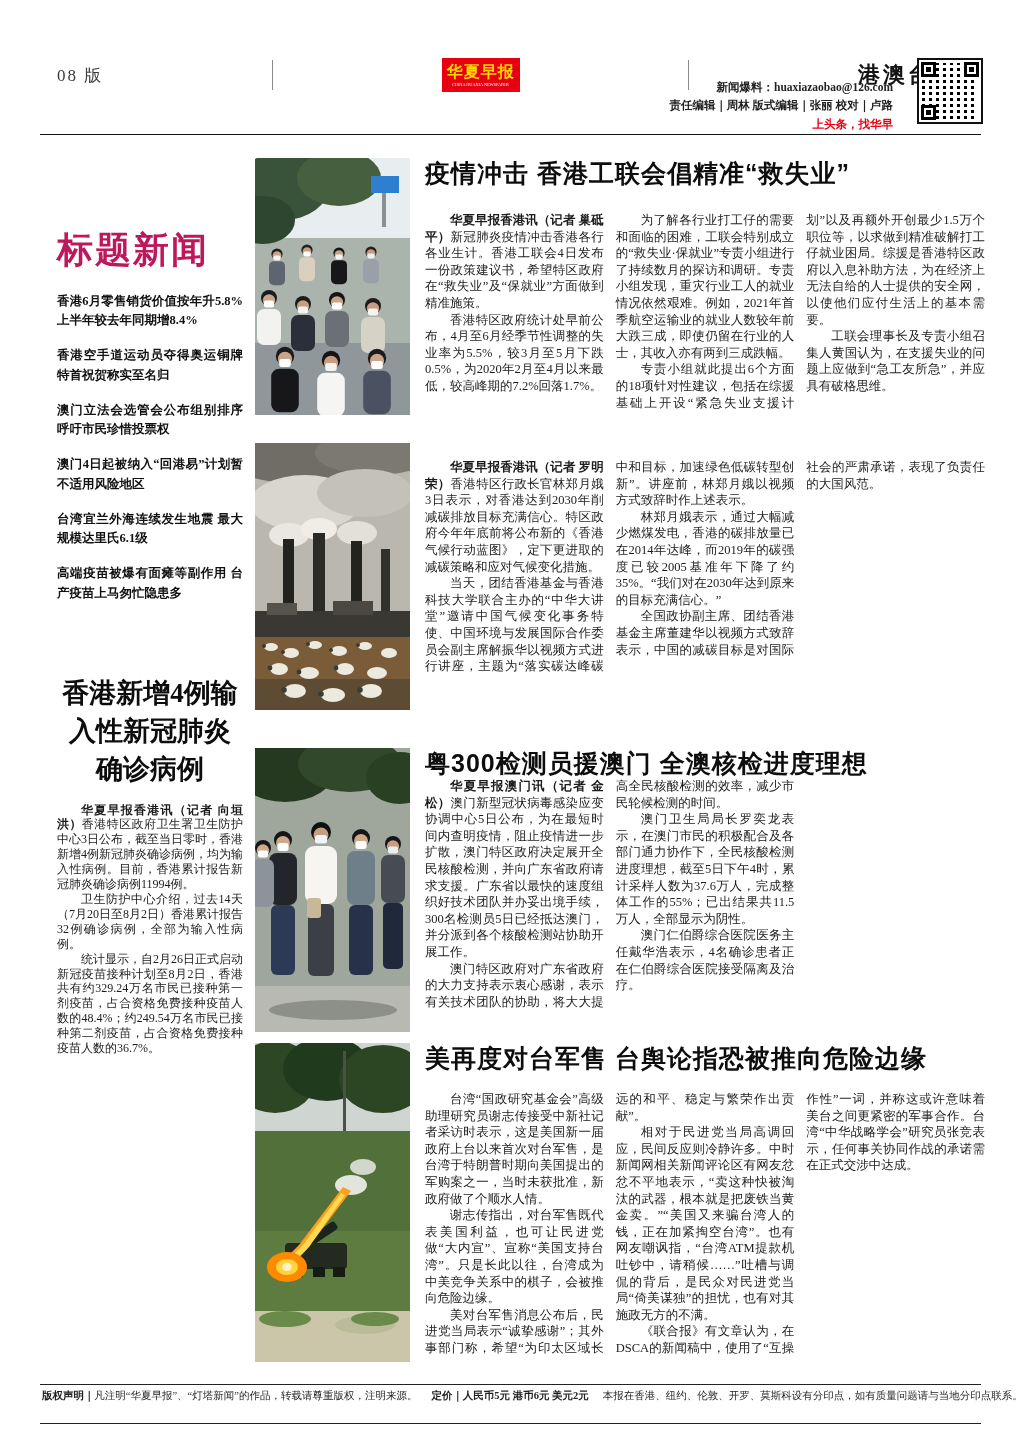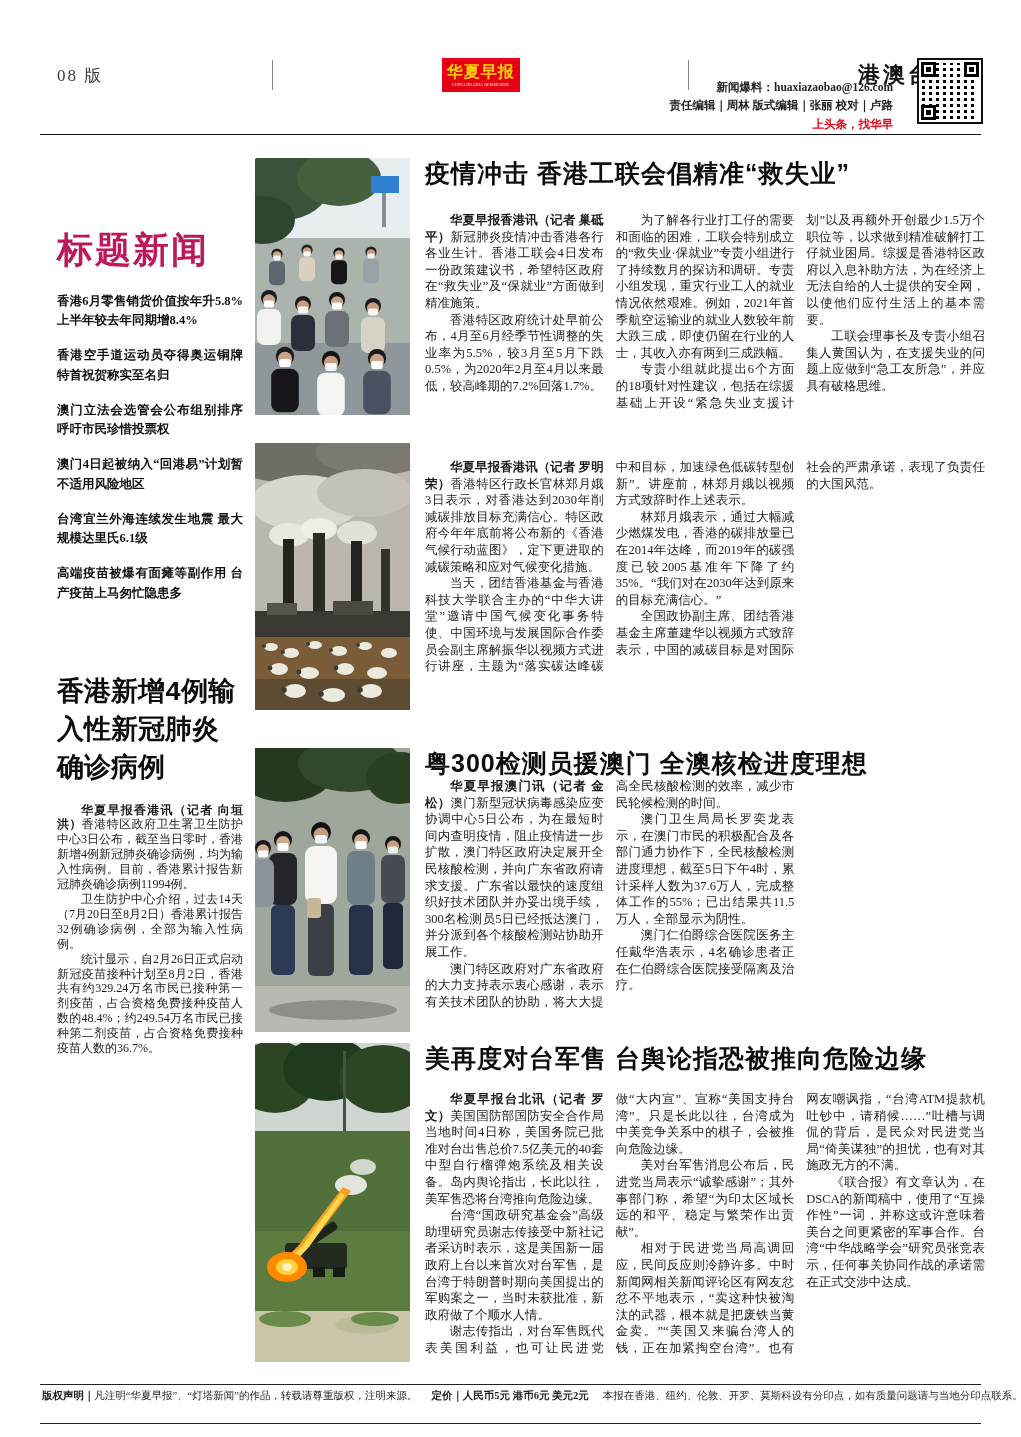--- a/index.html
+++ b/index.html
@@ -32,22 +32,22 @@
   .qr .f-tl{left:2px;top:2px;} .qr .f-tr{right:2px;top:2px;} .qr .f-bl{left:2px;bottom:2px;}
   .rule-top{position:absolute;left:40px;top:134px;width:941px;border-top:1.5px solid #111;}
 
   
   .sidebar{position:absolute;left:57px;top:150px;width:186px;}
   .sb-title{margin-top:80px;font-family:"Liberation Sans","DejaVu Sans",sans-serif;
         font-weight:bold;font-size:36px;letter-spacing:2px;color:#be185d;line-height:1.1;}
   .sb-items{margin-top:22px;}
   .sb-item{font-size:12.5px;font-weight:bold;line-height:1.58;text-align:justify;
         margin-bottom:15px;color:#111;}
-  .sb-art-title{margin-top:70px;font-family:Liberation Mono, monospace;
-        font-weight:bold;font-size:27px;line-height:1.42;color:#0d0d0d;}
+  .sb-art-title{margin-top:70px;font-family:Liberation Serif, serif;
+        font-weight:bold;font-size:27px;line-height:1.42;color:#0d0d0d;text-align:center;}
   .sb-art-body{margin-top:14px;font-size:12px;line-height:14.9px;text-align:justify;}
   .sb-art-body p{margin:0;text-indent:2em;}
 
   
   .article{position:absolute;left:255px;width:730px;}
   .photo{position:absolute;left:0;top:0;width:155px;display:block;}
   .content{margin-left:170px;width:560px;position:relative;}
   .headline{font-family:"Liberation Sans","DejaVu Sans",sans-serif;font-weight:bold;
         font-size:25px;letter-spacing:1px;color:#0d0d0d;margin:0;line-height:1.2;}
   .body{font-size:12.5px;line-height:16.6px;text-align:justify;column-count:3;
@@ -343,21 +343,20 @@
       <ellipse cx="32" cy="224" rx="11" ry="8" fill="#ffd23e"></ellipse>
       <ellipse cx="32" cy="224" rx="5" ry="4" fill="#fff3c4"></ellipse>
       <rect x="0" y="268" width="155" height="51" fill="#cbc6a9"></rect>
       <ellipse cx="30" cy="276" rx="26" ry="8" fill="#6a8a4a"></ellipse>
       <ellipse cx="110" cy="282" rx="30" ry="9" fill="#74925230"></ellipse>
       <ellipse cx="120" cy="276" rx="24" ry="7" fill="#6a8a4a"></ellipse>
     </svg>
     <div class="content">
       <h2 class="headline">美再度对台军售 台舆论指恐被推向危险边缘</h2>
       <div class="body">
-        <p><span class="dateline">华夏早报台北讯（记者 罗文）</span><span>美国国防部国防安全合作局当地时间4日称，美国务院已批准对台出售总价7.5亿美元的40套中型自行榴弹炮系统及相关设备。岛内舆论指出，长此以往，美军售恐将台湾推向危险边缘。</span></p>
         <p>台湾“国政研究基金会”高级助理研究员谢志传接受中新社记者采访时表示，这是美国新一届政府上台以来首次对台军售，是台湾于特朗普时期向美国提出的军购案之一，当时未获批准，新政府做了个顺水人情。</p>
         <p>谢志传指出，对台军售既代表美国利益，也可让民进党做“大内宣”、宣称“美国支持台湾”。只是长此以往，台湾成为中美竞争关系中的棋子，会被推向危险边缘。</p>
         <p>美对台军售消息公布后，民进党当局表示“诚挚感谢”；其外事部门称，希望“为印太区域长远的和平、稳定与繁荣作出贡献”。</p>
         <p>相对于民进党当局高调回应，民间反应则冷静许多。中时新闻网相关新闻评论区有网友忿忿不平地表示，“卖这种快被淘汰的武器，根本就是把废铁当黄金卖。”“美国又来骗台湾人的钱，正在加紧掏空台湾”。也有网友嘲讽指，“台湾ATM提款机吐钞中，请稍候……”吐槽与调侃的背后，是民众对民进党当局“倚美谋独”的担忧，也有对其施政无方的不满。</p>
         <p>《联合报》有文章认为，在DSCA的新闻稿中，使用了“互操作性”一词，并称这或许意味着美台之间更紧密的军事合作。台湾“中华战略学会”研究员张竞表示，任何事关协同作战的承诺需在正式交涉中达成。</p>
       </div>
     </div>
   </div>
 
   <div class="footer">

